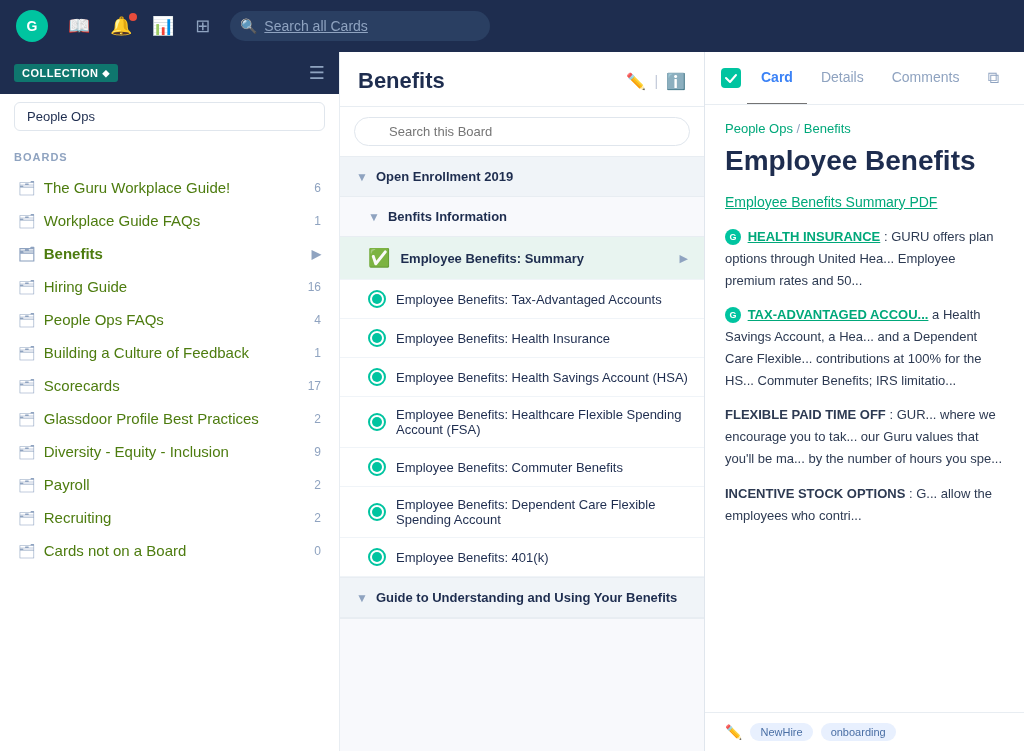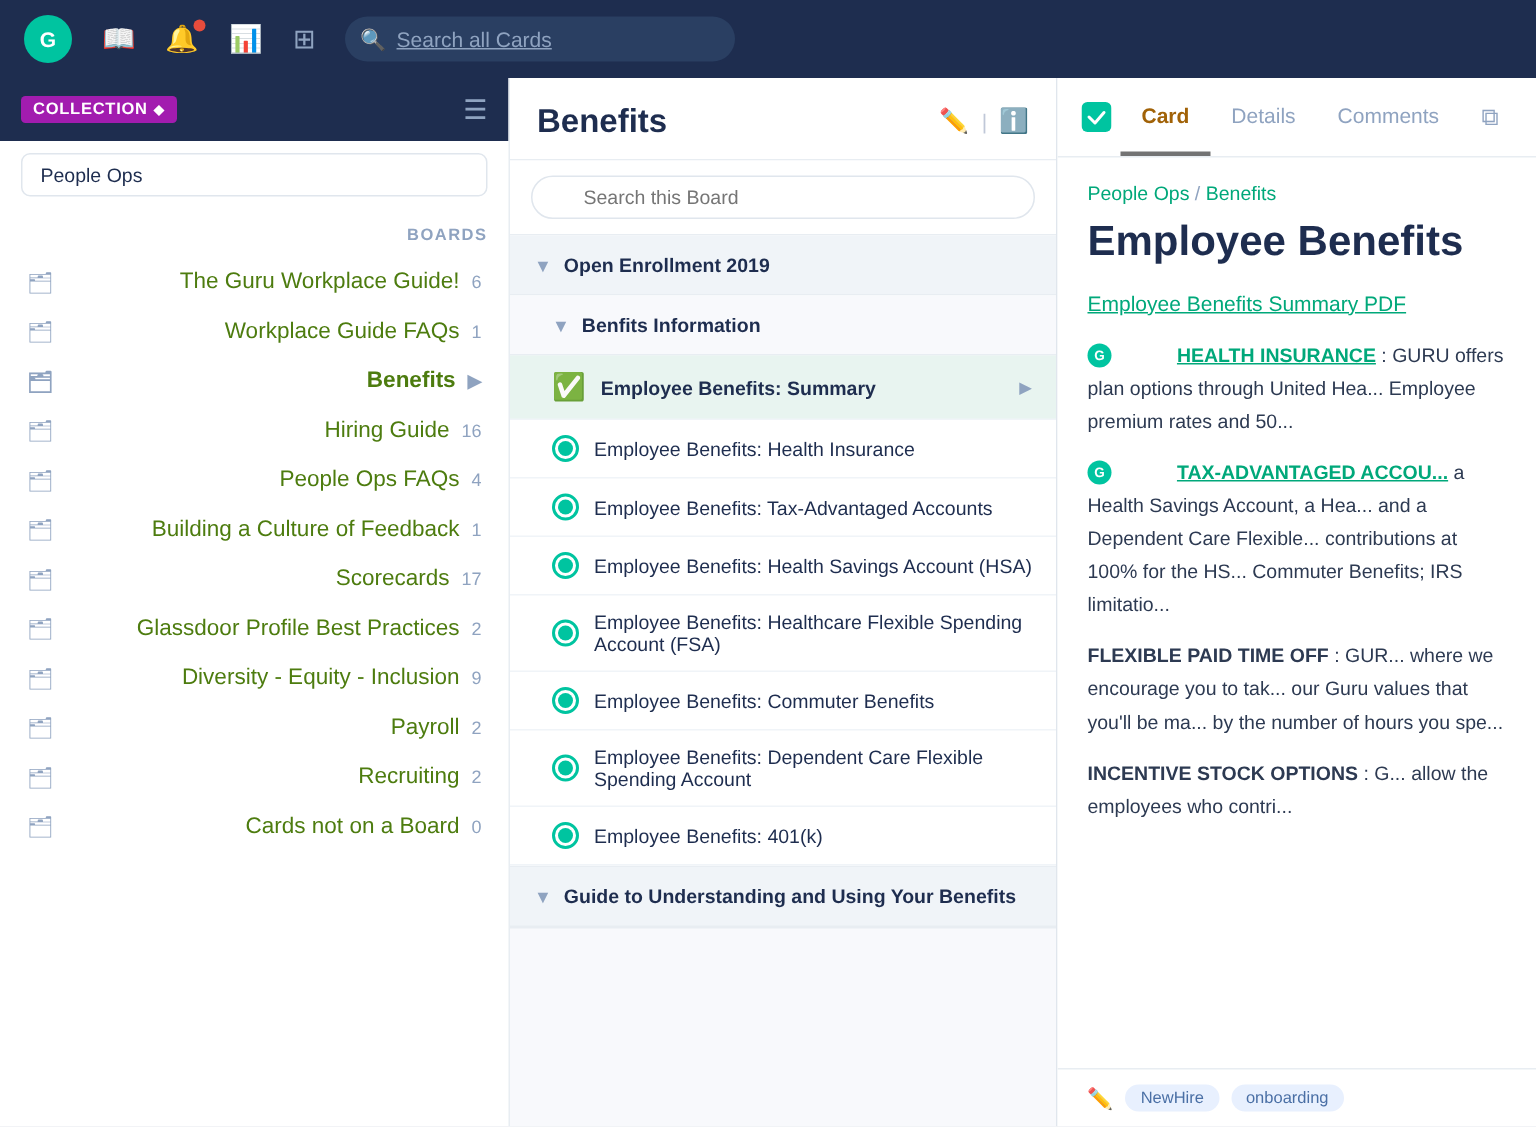--- a/index.html
+++ b/index.html
@@ -78,21 +78,21 @@
       overflow-y: auto;
     }
     .sidebar-header {
       background: #1e2d4f;
       padding: 10px 14px;
       display: flex;
       align-items: center;
       justify-content: space-between;
     }
     .collection-badge {
-      background: #a21caf;
+      background: #0f766e;
       color: white;
       font-size: 11px;
       font-weight: 700;
       padding: 3px 8px;
       border-radius: 3px;
       letter-spacing: 0.5px;
       display: flex; align-items: center; gap: 4px;
     }
     .collection-diamond { font-size: 9px; }
     .sidebar-collapse-btn {
@@ -103,21 +103,21 @@
     .people-ops-tab {
       background: white;
       margin: 8px 14px;
       border-radius: 6px;
       padding: 6px 12px;
       font-size: 13px;
       font-weight: 500;
       color: #1e2d4f;
       border: 1px solid #e0e6ed;
     }
-    .boards-section { padding: 0 14px; text-align: right; }
+    .boards-section { padding: 0 14px; }
     .boards-label {
       font-size: 11px;
       font-weight: 700;
       color: #8fa3c0;
       letter-spacing: 1px;
       padding: 12px 0 8px 0;
     }
     .board-item {
       display: flex;
       align-items: center;
@@ -280,22 +280,22 @@
     }
     .right-tab {
       padding: 16px 14px;
       font-size: 14px;
       color: #8fa3c0;
       cursor: pointer;
       border-bottom: 3px solid transparent;
       font-weight: 500;
     }
     .right-tab.active {
-      color: #a16207;
-      border-bottom: 3px solid #737373;
+      color: #3b82f6;
+      border-bottom: 1px solid #737373;
       font-weight: 600;
     }
     .right-side-icons {
       margin-left: auto;
       display: flex;
       gap: 4px;
     }
     .right-content { overflow-y: auto; flex: 1; padding: 16px 20px; }
     .breadcrumb {
       font-size: 13px;
@@ -324,21 +324,20 @@
       color: #2d3a52;
       line-height: 1.7;
       margin-bottom: 12px;
     }
     .card-body-text strong { font-weight: 700; margin-top: 36px; }
     .card-section-link {
       color: #00a87a;
       font-weight: 600;
       text-decoration: underline;
       font-size: 13px;
-      margin-left: 37px;
     }
     .guru-logo-inline {
       display: inline-flex;
       align-items: center;
       justify-content: center;
       width: 16px; height: 16px;
       background: #00c4a0;
       border-radius: 50%;
       color: white;
       font-size: 9px;
@@ -495,27 +494,27 @@
 
           <div class="card-item active">
             <span class="card-check-green">✅</span>
             <span class="card-label">Employee Benefits: Summary</span>
             <span class="card-arrow">▶</span>
           </div>
           <div class="card-item">
             <div class="card-check-circle">
                 <div class="card-check-inner"></div>
               </div>
-            <span class="card-label">Employee Benefits: Health Insurance</span>
+            <span class="card-label">Employee Benefits: Tax-Advantaged Accounts</span>
           </div>
           <div class="card-item">
             <div class="card-check-circle">
                 <div class="card-check-inner"></div>
               </div>
-            <span class="card-label">Employee Benefits: Tax-Advantaged Accounts</span>
+            <span class="card-label">Employee Benefits: Health Insurance</span>
           </div>
           <div class="card-item">
             <div class="card-check-circle">
                 <div class="card-check-inner"></div>
               </div>
             <span class="card-label">Employee Benefits: Health Savings Account (HSA)</span>
           </div>
           <div class="card-item">
             <div class="card-check-circle">
                 <div class="card-check-inner"></div>

